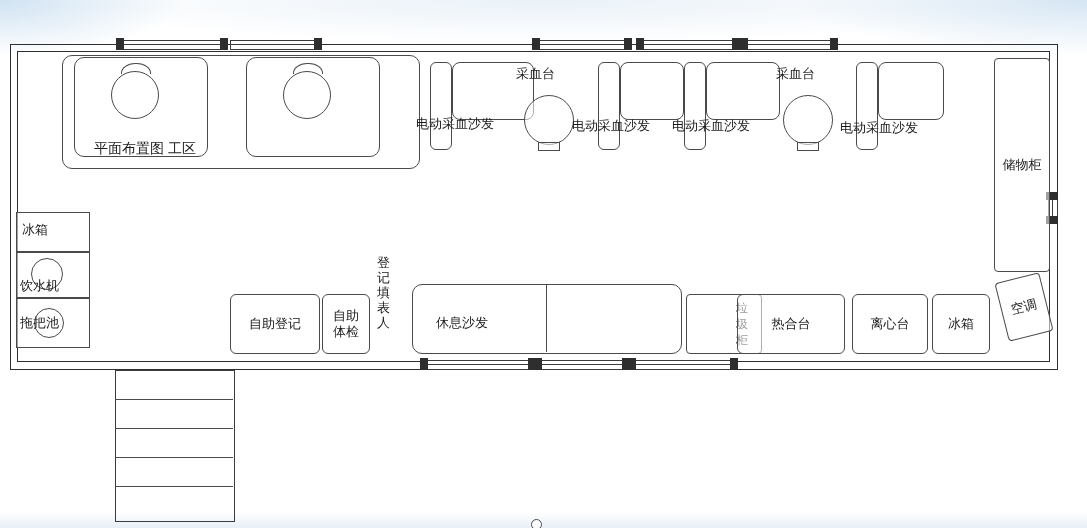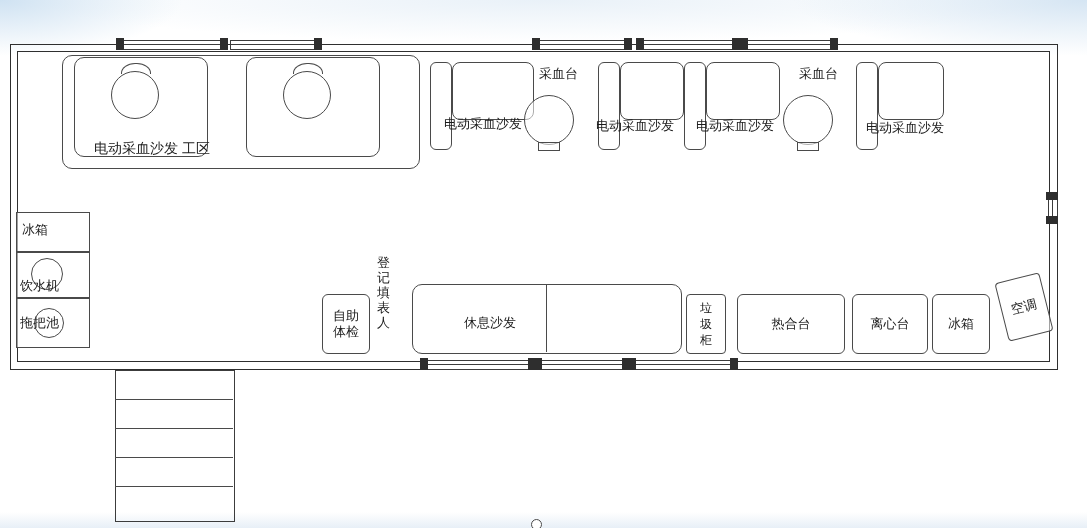--- a/index.html
+++ b/index.html
@@ -22,21 +22,21 @@
   }
   .wall{position:absolute;border:1.4px solid var(--wall);}
   .b{position:absolute;border:1px solid var(--line);background:rgba(255,255,255,0.55);}
   .r4{border-radius:4px;}
   .r6{border-radius:6px;}
   .r8{border-radius:8px;}
   .r10{border-radius:10px;}
   .circle{border-radius:50%;}
   .flex{display:flex;align-items:center;justify-content:center;}
   .lbl{position:absolute;font-size:13px;color:var(--text);white-space:nowrap;line-height:1.15;}
-  .lbl.center{text-align:right;}
+  .lbl.center{text-align:left;}
   .inlbl{font-size:13px;color:var(--text);line-height:1.25;}
   .vwrap{white-space:normal;word-break:break-all;text-align:center;}
   .hline{position:absolute;height:1px;background:var(--line);}
   .vline{position:absolute;width:1px;background:var(--line);}
   .tick{position:absolute;background:#2e2e2e;}
   .win{position:absolute;height:8px;border:1px solid #3c3c3c;
        background:linear-gradient(to bottom,#fff 0 3px,#3c3c3c 3px 4px,#fff 4px 100%);}
   .winv{position:absolute;width:8px;border:1px solid #3c3c3c;
        background:linear-gradient(to right,#fff 0 3px,#3c3c3c 3px 4px,#fff 4px 100%);}
   .chairback{position:absolute;border:1px solid var(--line);border-bottom:none;
@@ -79,21 +79,21 @@
   <div class="tick" style="left:1046px;top:192px;width:12px;height:8px;"></div>
   <div class="tick" style="left:1046px;top:216px;width:12px;height:8px;"></div>
 
   <div class="b r10" style="left:62px;top:55px;width:356px;height:112px;"></div>
   <div class="b r10" style="left:74px;top:57px;width:132px;height:98px;"></div>
   <div class="b r10" style="left:246px;top:57px;width:132px;height:98px;"></div>
   <div class="chairback" style="left:121px;top:63px;width:28px;height:10px;"></div>
   <div class="b circle" style="left:111px;top:71px;width:46px;height:46px;"></div>
   <div class="chairback" style="left:293px;top:63px;width:28px;height:10px;"></div>
   <div class="b circle" style="left:283px;top:71px;width:46px;height:46px;"></div>
-  <div class="lbl" style="left:94px;top:140px;font-size:14px;">电动采血沙发 工区</div>
+  <div class="lbl" style="left:94px;top:140px;font-size:14px;">平面布置图 工区</div>
 
   <div class="b r6" style="left:430px;top:62px;width:20px;height:86px;"></div>
   <div class="b r8" style="left:452px;top:62px;width:80px;height:56px;"></div>
   <div class="lbl center" style="left:416px;top:117px;width:106px;">电动采血沙发</div>
 
   <div class="lbl center" style="left:516px;top:67px;width:62px;">采血台</div>
   <div class="b circle" style="left:524px;top:95px;width:48px;height:48px;"></div>
   <div class="b" style="left:538px;top:142px;width:20px;height:7px;"></div>
 
   <div class="b r6" style="left:598px;top:62px;width:20px;height:86px;"></div>
@@ -105,47 +105,53 @@
   <div class="lbl center" style="left:672px;top:119px;width:102px;">电动采血沙发</div>
 
   <div class="lbl center" style="left:776px;top:67px;width:62px;">采血台</div>
   <div class="b circle" style="left:783px;top:95px;width:48px;height:48px;"></div>
   <div class="b" style="left:797px;top:142px;width:20px;height:7px;"></div>
 
   <div class="b r6" style="left:856px;top:62px;width:20px;height:86px;"></div>
   <div class="b r8" style="left:878px;top:62px;width:64px;height:56px;"></div>
   <div class="lbl center" style="left:840px;top:121px;width:104px;">电动采血沙发</div>
 
+  <div class="b r4 flex" style="left:994px;top:58px;width:54px;height:212px;">
+    <span class="inlbl">储物柜</span>
+  </div>
   <div class="b r4 flex" style="left:1001px;top:277px;width:44px;height:58px;transform:rotate(-14deg);">
     <span class="inlbl">空调</span>
   </div>
 
   <div class="b" style="left:16px;top:212px;width:72px;height:38px;"></div>
   <div class="lbl" style="left:22px;top:223px;">冰箱</div>
 
   <div class="b" style="left:16px;top:252px;width:72px;height:44px;"></div>
   <div class="b circle" style="left:31px;top:258px;width:30px;height:30px;"></div>
   <div class="lbl" style="left:20px;top:267px;margin-top:12px;">饮水机</div>
 
   <div class="b" style="left:16px;top:298px;width:72px;height:48px;"></div>
   <div class="b circle" style="left:34px;top:308px;width:28px;height:28px;"></div>
   <div class="lbl" style="left:20px;top:316px;">拖把池</div>
 
+  <div class="b r6 flex" style="left:230px;top:294px;width:88px;height:58px;">
+    <span class="inlbl">自助登记</span>
+  </div>
 
   <div class="b r6 flex" style="left:322px;top:294px;width:46px;height:58px;">
     <span class="inlbl vwrap" style="width:28px;">自助体检</span>
   </div>
 
   <div class="lbl vwrap" style="left:376px;top:256px;width:15px;white-space:normal;">登记填表人</div>
 
   <div class="b r10" style="left:412px;top:284px;width:268px;height:68px;"></div>
   <div class="vline" style="left:546px;top:284px;height:68px;"></div>
-  <div class="lbl" style="left:464px;top:316px;">休息沙发</div>
+  <div class="lbl" style="left:436px;top:316px;">休息沙发</div>
 
-  <div class="b r4 flex" style="left:686px;top:294px;width:38px;height:58px;">
+  <div class="b r4 flex" style="left:686px;top:294px;width:38px;height:58px;padding-left:36px;">
     <span class="inlbl vwrap" style="width:14px;font-size:12px;line-height:1.35;">垃圾柜</span>
   </div>
 
   <div class="b r6 flex" style="left:852px;top:294px;width:74px;height:58px;">
     <span class="inlbl">离心台</span>
   </div>
 
   <div class="b r6 flex" style="left:737px;top:294px;width:106px;height:58px;">
     <span class="inlbl">热合台</span>
   </div>

